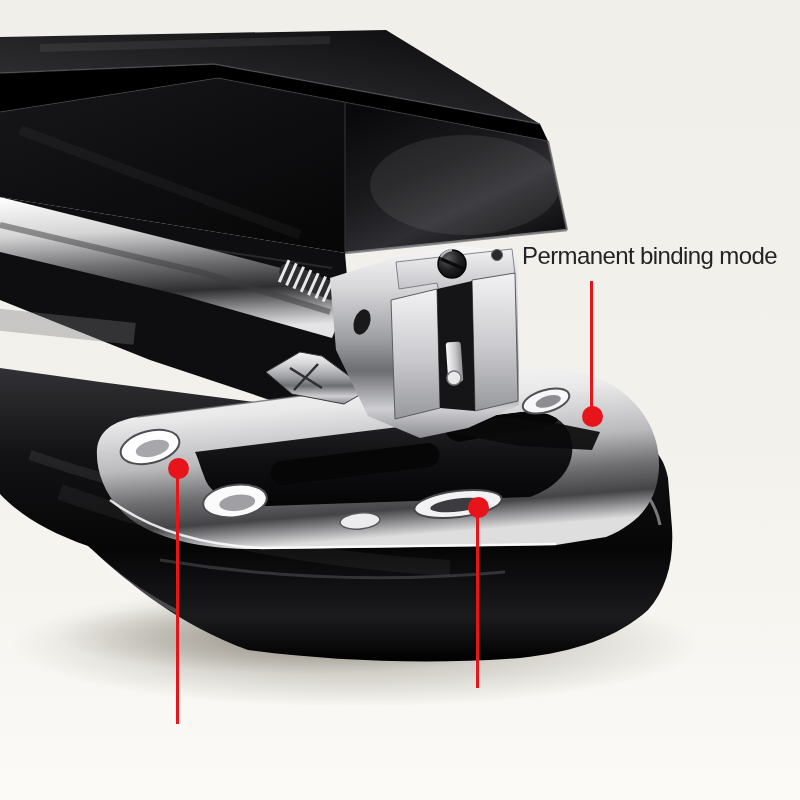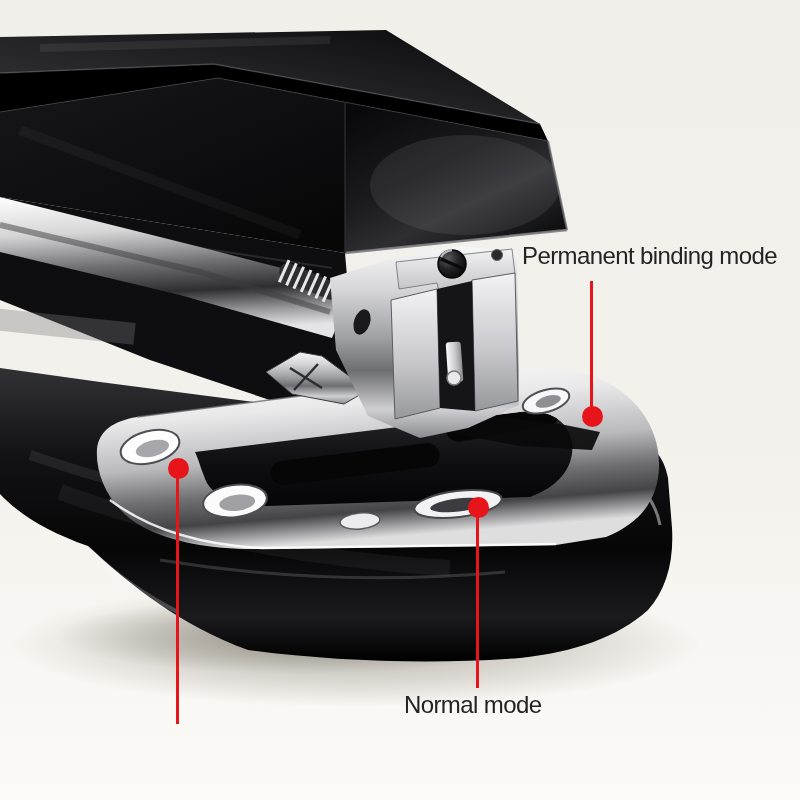--- a/index.html
+++ b/index.html
@@ -241,15 +241,14 @@
 
   <div class="callout-line line-permanent"></div>
   <div class="callout-dot dot-permanent"></div>
   <div class="callout-label label-permanent">Permanent binding mode</div>
 
   <div class="callout-line line-temporary"></div>
   <div class="callout-dot dot-temporary"></div>
 
   <div class="callout-line line-normal"></div>
   <div class="callout-dot dot-normal"></div>
-  <div class="callout-label label-normal">Normal mode</div>
 
 </div>
 
 </body></html>

